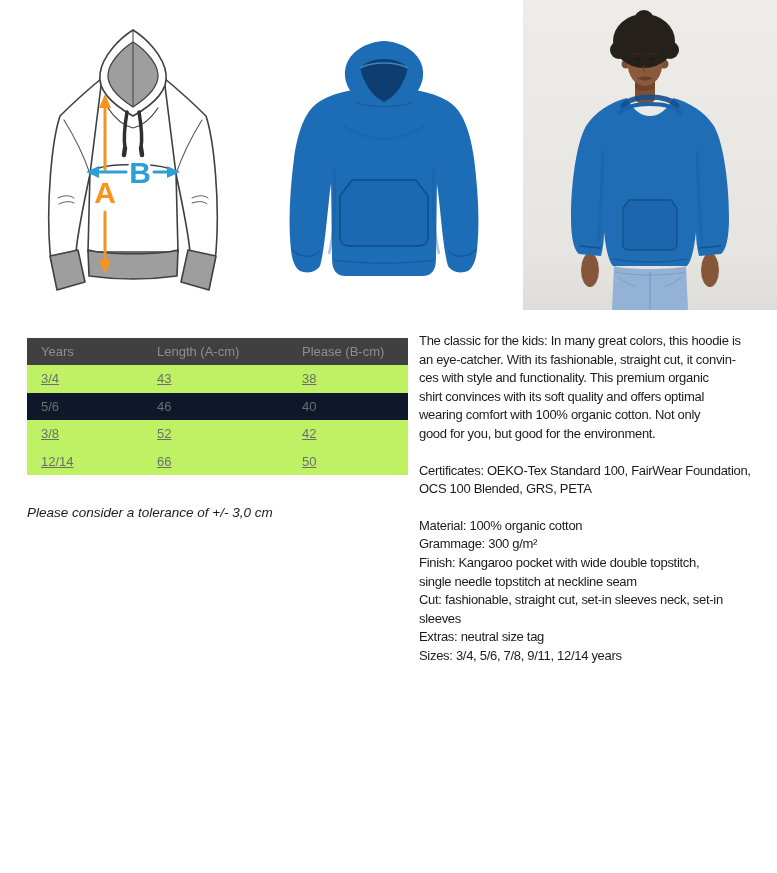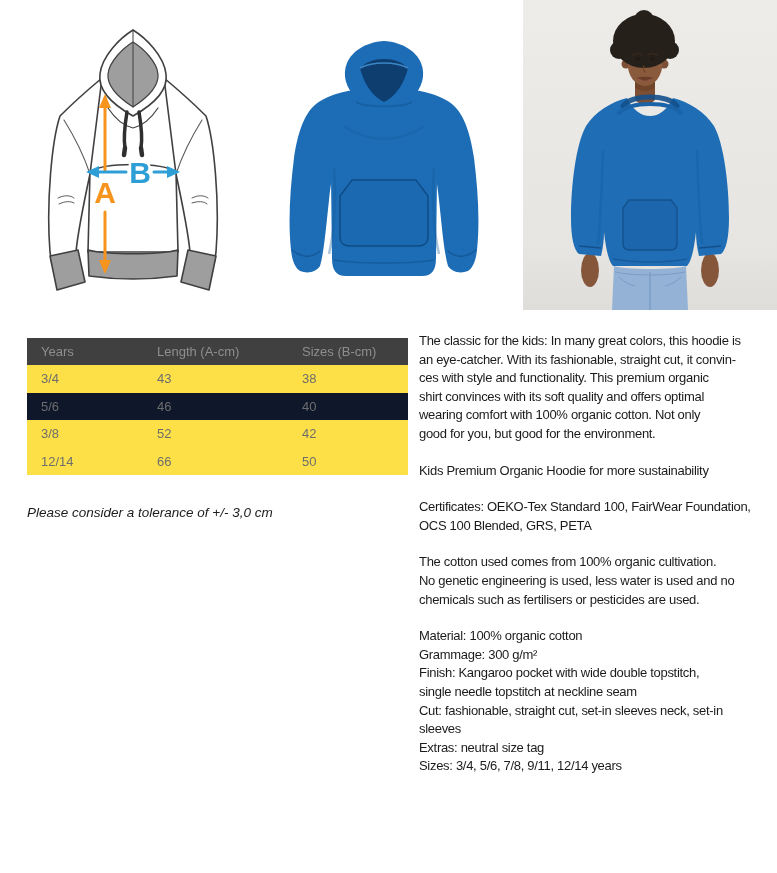--- a/index.html
+++ b/index.html
@@ -10,21 +10,21 @@
   .img-block{position:absolute;}
   #diagram{left:28px;top:12px;width:212px;height:290px;}
   #flat-photo{left:256px;top:8px;width:256px;height:302px;}
   #model-photo{left:523px;top:0px;width:254px;height:310px;}
 
   
   .size-table{position:absolute;left:27px;top:338px;width:361px;border-collapse:collapse;table-layout:fixed;}
   .size-table th,.size-table td{font-size:13px;font-weight:normal;text-align:left;padding:0;vertical-align:middle;}
   .size-table th{color:#8e8e8e;background:#404040;height:27px;}
   .size-table td{color:#6d6d6d;height:27.5px;}
-  .size-table tr.dark td{background:#fde047;}
+  .size-table tr.dark td{background:#bef264;text-decoration:underline;}
   .size-table tr.light td{background:#0f172a;}
   .c1{width:113px;padding-left:14px !important;}
   .c2{width:142px;padding-left:3px !important;}
   .c3{width:106px;padding-left:3px !important;}
 
   .tolerance{position:absolute;left:27px;top:505px;width:360px;font-size:13.5px;color:#1c1c1c;font-style:italic;}
 
   
   .description{position:absolute;left:408px;top:332px;width:362px;font-size:13px;
                letter-spacing:-0.3px;line-height:18.6px;color:#1b1b1b;}
@@ -178,21 +178,21 @@
 
       <path d="M80,150 C79,180 78,215 75,244 M174,150 C175,180 176,215 179,244" stroke="#155a9c" stroke-width="2.5" fill="none" opacity="0.3"></path>
     </svg>
   </div>
 
   <table class="size-table">
     <thead>
       <tr>
         <th class="c1">Years</th>
         <th class="c2">Length (A-cm)</th>
-        <th class="c3">Sizes (B-cm)</th>
+        <th class="c3">Please (B-cm)</th>
       </tr>
     </thead>
     <tbody>
       <tr class="dark">
         <td class="c1">3/4</td>
         <td class="c2">43</td>
         <td class="c3">38</td>
       </tr>
       <tr class="light">
         <td class="c1">5/6</td>
@@ -214,26 +214,22 @@
 
   <div class="tolerance">Please consider a tolerance of +/- 3,0 cm</div>
 
   <div class="description">
     <p>The classic for the kids: In many great colors, this hoodie is
 an eye-catcher. With its fashionable, straight cut, it convin-
 ces with style and functionality. This premium organic
 shirt convinces with its soft quality and offers optimal
 wearing comfort with 100% organic cotton. Not only
 good for you, but good for the environment.</p>
-    <p>Kids Premium Organic Hoodie for more sustainability</p>
     <p>Certificates: OEKO-Tex Standard 100, FairWear Foundation,
 OCS 100 Blended, GRS, PETA</p>
-    <p>The cotton used comes from 100% organic cultivation.
-No genetic engineering is used, less water is used and no
-chemicals such as fertilisers or pesticides are used.</p>
     <p>Material: 100% organic cotton
 Grammage: 300 g/m²
 Finish: Kangaroo pocket with wide double topstitch,
 single needle topstitch at neckline seam
 Cut: fashionable, straight cut, set-in sleeves neck, set-in
 sleeves
 Extras: neutral size tag
 Sizes: 3/4, 5/6, 7/8, 9/11, 12/14 years</p>
   </div>
 

